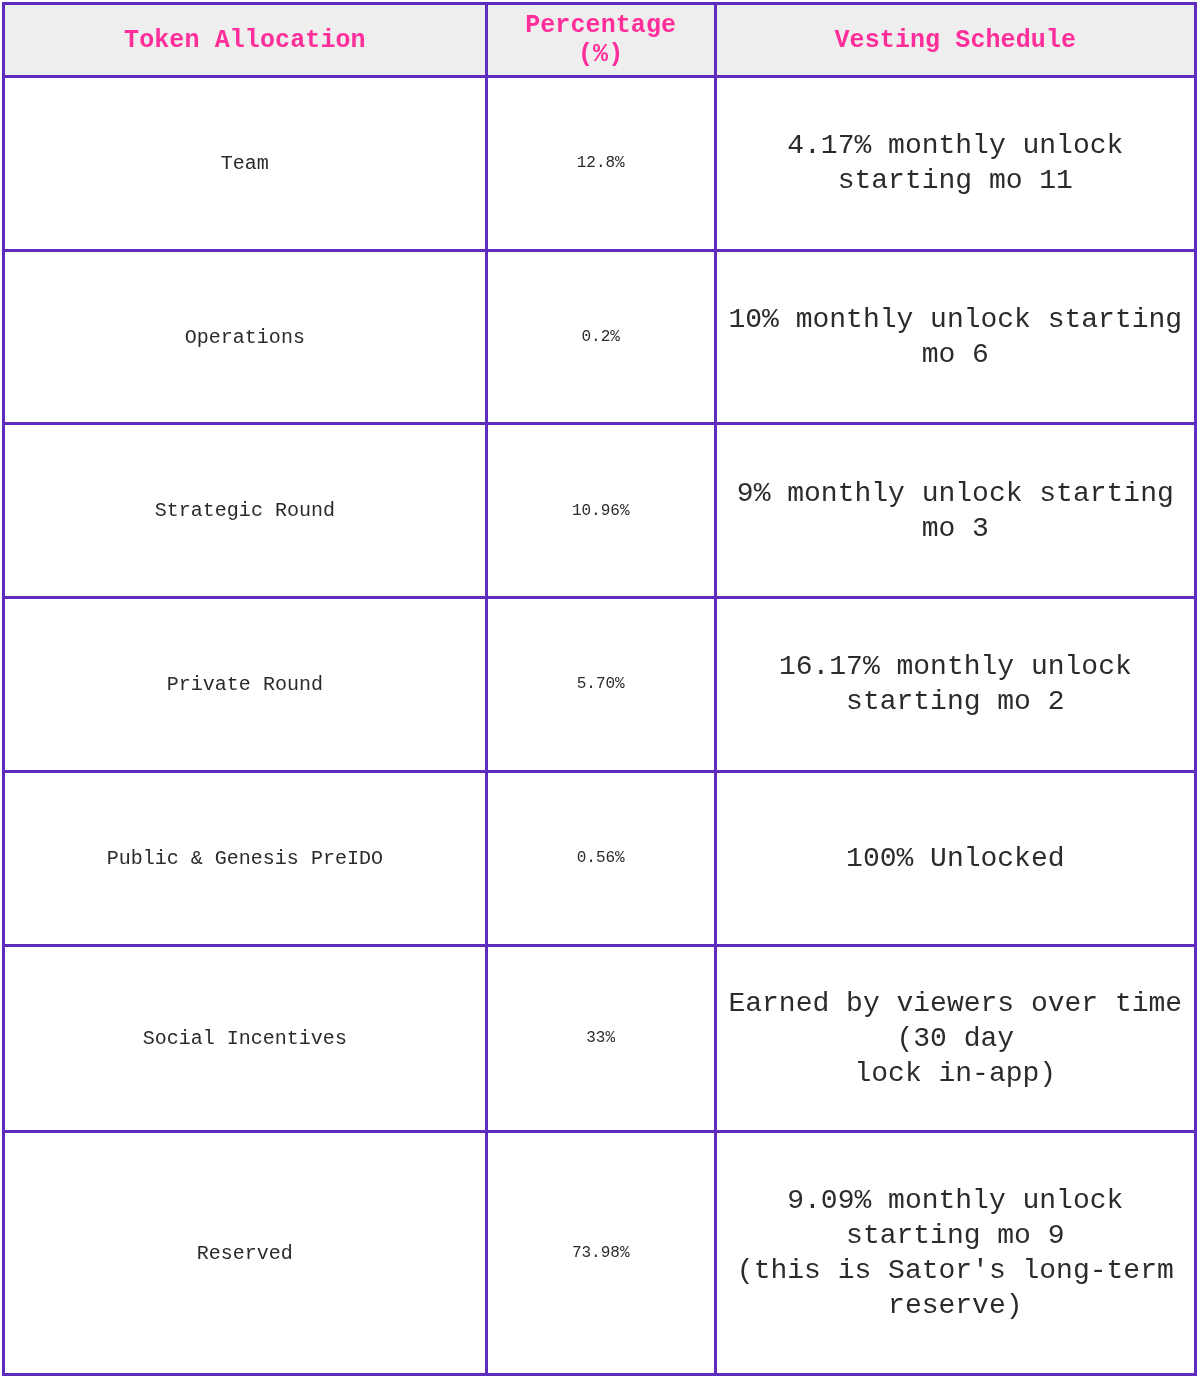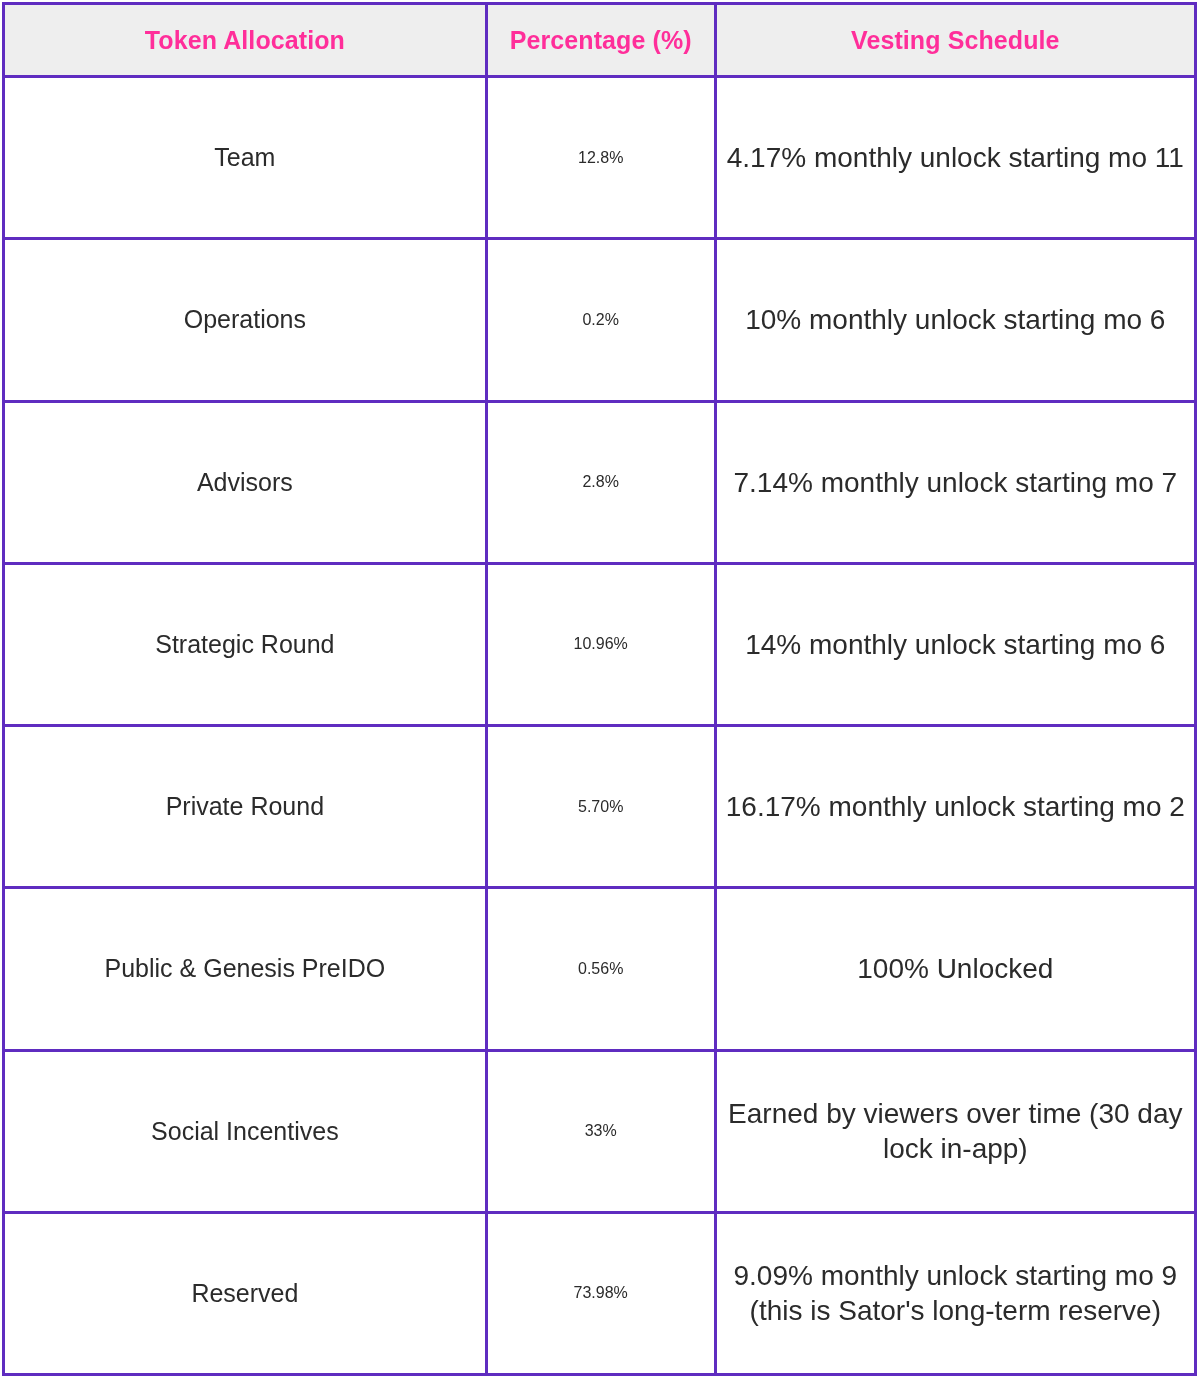--- a/index.html
+++ b/index.html
@@ -21,20 +21,21 @@
     box-sizing: border-box;
     padding: 2px 3px 3px 2px;
   }
 
   table.alloc-table {
     width: 100%;
     height: 100%;
     border-collapse: collapse;
     table-layout: fixed;
     background: #f9a8d4;
+    font-family: Liberation Mono, monospace;
   }
 
   table.alloc-table th,
   table.alloc-table td {
     border: 3px solid #5f2cc0;
     box-sizing: border-box;
     text-align: center;
     vertical-align: middle;
     padding: 4px 8px;
   }
@@ -56,21 +57,21 @@
 
   tbody td {
     background: #ffffff;
     color: #2b2b2b;
     font-size: 24px;
     font-weight: 400;
     line-height: 1.25;
     height: 108px;
   }
 
-  tbody td.cell-alloc { font-size: 25px; }
+  tbody td.cell-alloc { font-size: 20px; }
   tbody td.cell-pct   { font-size: 16px; }
   tbody td.cell-vest  { font-size: 28px; }
 
   .vest-line { display: block; }
 </style>
 <style>table.alloc-table th, table.alloc-table td { border-color: #5f2cc0; }thead th { background: #eeeeee; color: #ff2e9a; }tbody td { color: #2b2b2b; }</style></head>
 <body>
 
 <div class="table-wrap">
   <table class="alloc-table">
@@ -95,31 +96,24 @@
           </td>
         </tr>
         <tr>
           <td class="cell-alloc">Operations</td>
           <td class="cell-pct">0.2%</td>
           <td class="cell-vest">
             <span class="vest-line">10% monthly unlock starting mo 6</span>
           </td>
         </tr>
         <tr>
-          <td class="cell-alloc">Advisors</td>
-          <td class="cell-pct">2.8%</td>
-          <td class="cell-vest">
-            <span class="vest-line">7.14% monthly unlock starting mo 7</span>
-          </td>
-        </tr>
-        <tr>
           <td class="cell-alloc">Strategic Round</td>
           <td class="cell-pct">10.96%</td>
           <td class="cell-vest">
-            <span class="vest-line">14% monthly unlock starting mo 6</span>
+            <span class="vest-line">9% monthly unlock starting mo 3</span>
           </td>
         </tr>
         <tr>
           <td class="cell-alloc">Private Round</td>
           <td class="cell-pct">5.70%</td>
           <td class="cell-vest">
             <span class="vest-line">16.17% monthly unlock starting mo 2</span>
           </td>
         </tr>
         <tr>

